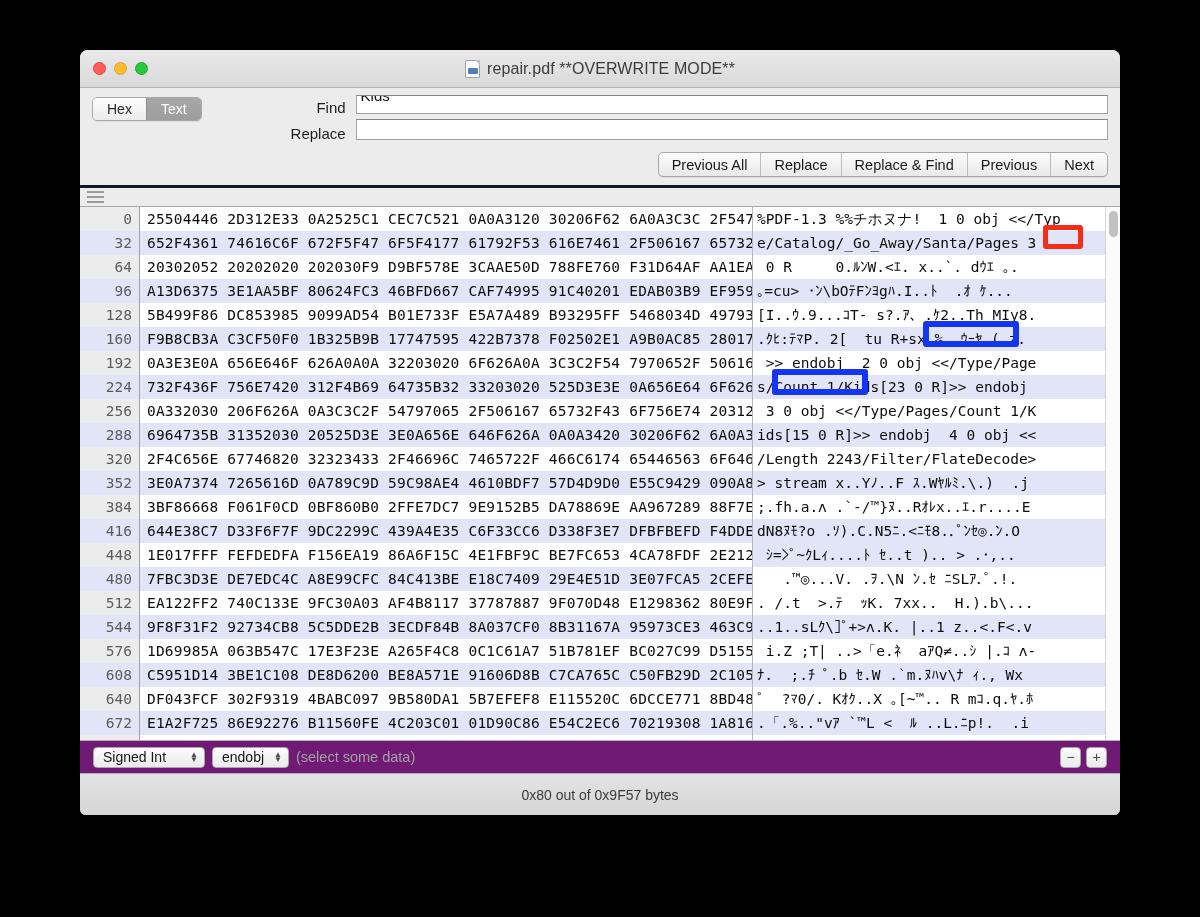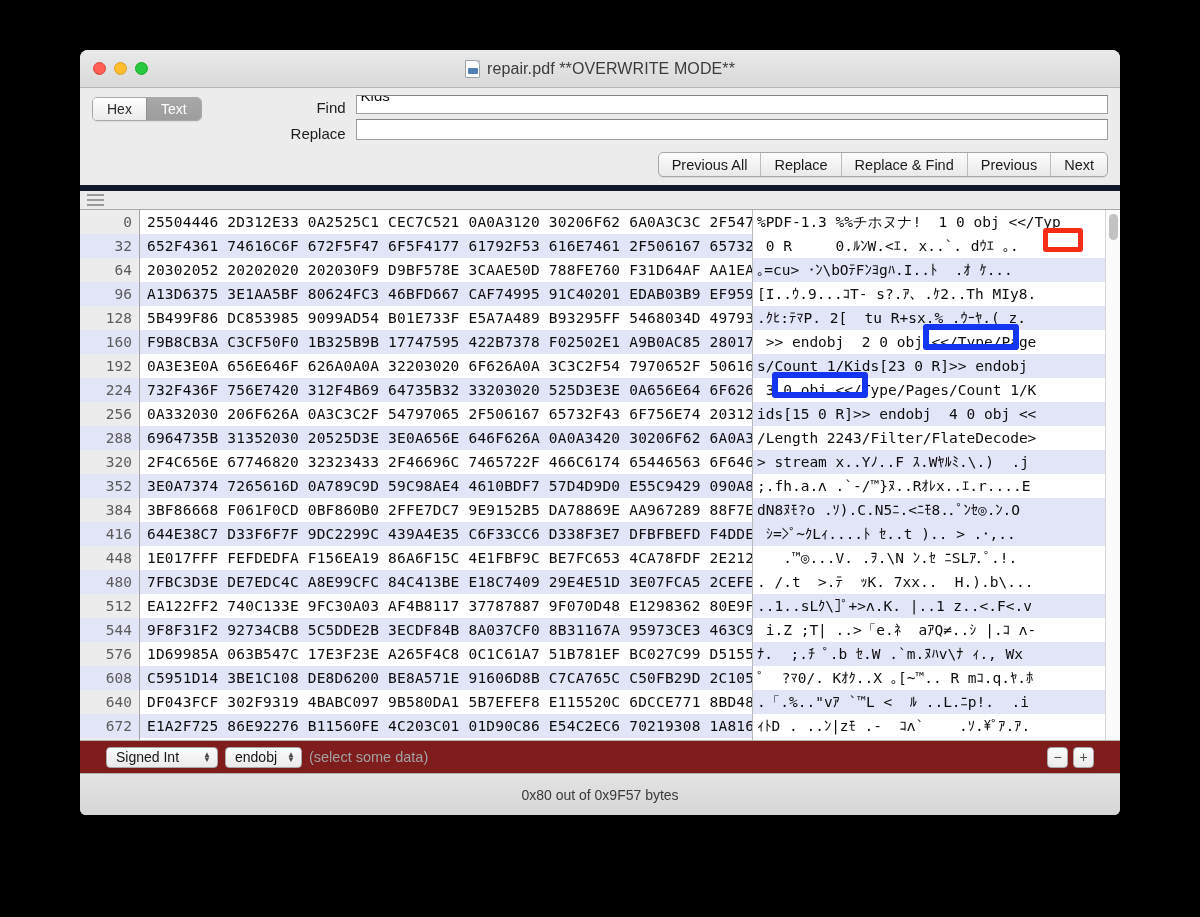--- a/index.html
+++ b/index.html
@@ -63,21 +63,21 @@
   #title-text {
     font-size: 16px; color: #3c3c3c; font-weight: 400;
     letter-spacing: 0.1px;
   }
 
   
   #toolbar {
     background: #ececec;
     padding: 7px 12px 0 12px;
     flex: 0 0 auto;
-    border-bottom: 6px solid #0f172a;
+    border-bottom: 3px solid #0f172a;
   }
   #toolrow1 { display: flex; align-items: flex-start; }
 
   #mode-toggle {
     display: flex;
     border: 1px solid #a9a9a9;
     border-radius: 5px;
     overflow: hidden;
     height: 24px;
     margin-top: 2px;
@@ -249,24 +249,24 @@
     position: absolute;
     pointer-events: none;
     z-index: 30;
   }
   .annot.red  { border: 5px solid #f52d16; border-radius: 3px; }
   .annot.blue { border: 6px solid #1536f0; border-radius: 3px; }
 
   
   #inspector {
     height: 33px;
-    background: #7f1d1d;
+    background: #701a75;
     border-top: 1px solid #b3b3b3;
     display: flex; align-items: center;
-    padding: 0 26px;
+    padding: 0 13px;
     flex: 0 0 auto;
   }
   .popup {
     height: 21px;
     border: 1px solid #a8a8a8;
     border-radius: 4px;
     background: linear-gradient(to bottom,#fcfcfc,#eaeaea);
     display: flex; align-items: center;
     padding: 0 6px 0 9px;
     font-size: 14px;
@@ -407,20 +407,21 @@
         <div class="row">EA122FF2 740C133E 9FC30A03 AF4B8117 37787887 9F070D48 E1298362 80E9F084</div>
         <div class="row alt">9F8F31F2 92734CB8 5C5DDE2B 3ECDF84B 8A037CF0 8B31167A 95973CE3 463C9D76</div>
         <div class="row">1D69985A 063B547C 17E3F23E A265F4C8 0C1C61A7 51B781EF BC027C99 D5155E2D</div>
         <div class="row alt">C5951D14 3BE1C108 DE8D6200 BE8A571E 91606D8B C7CA765C C50FB29D 2C105778</div>
         <div class="row">DF043FCF 302F9319 4BABC097 9B580DA1 5B7EFEF8 E115520C 6DCCE771 8BD48ACE</div>
         <div class="row alt">E1A2F725 86E92276 B11560FE 4C203C01 01D90C86 E54C2EC6 70219308 1A816914</div>
         <div class="row">A8C4440D 840C8195 DD7C7AD3 10E8B00C 1CADCD60 0801079F C2F65CDE A78BB185</div>
       </div>
     <div class="pane" id="textpane">
         <div class="row">%PDF-1.3 %%チホヌナ!  1 0 obj &lt;&lt;/Typ</div>
+        <div class="row alt">e/Catalog/_Go_Away/Santa/Pages 3</div>
         <div class="row"> 0 R     0.ﾙﾝW.&lt;ｴ. x..`. dｳｴ ｡.</div>
         <div class="row alt">｡=cu&gt; ･ﾝ\bOﾃFﾝﾖgﾊ.I..ﾄ  .ｵ ｹ...</div>
         <div class="row">[I..ｳ.9...ｺT- s?.ｱ、.ｹ2..Th MIy8.</div>
         <div class="row alt">.ｸﾋ:ﾃﾏP. 2[  tu R+sx.% .ｳｰﾔ.( z.</div>
         <div class="row"> &gt;&gt; endobj  2 0 obj &lt;&lt;/Type/Page</div>
         <div class="row alt">s/Count 1/Kids[23 0 R]&gt;&gt; endobj</div>
         <div class="row"> 3 0 obj &lt;&lt;/Type/Pages/Count 1/K</div>
         <div class="row alt">ids[15 0 R]&gt;&gt; endobj  4 0 obj &lt;&lt;</div>
         <div class="row">/Length 2243/Filter/FlateDecode&gt;</div>
         <div class="row alt">&gt; stream x..Yﾉ..F ｽ.Wﾔﾙﾐ.\.)  .j</div>

